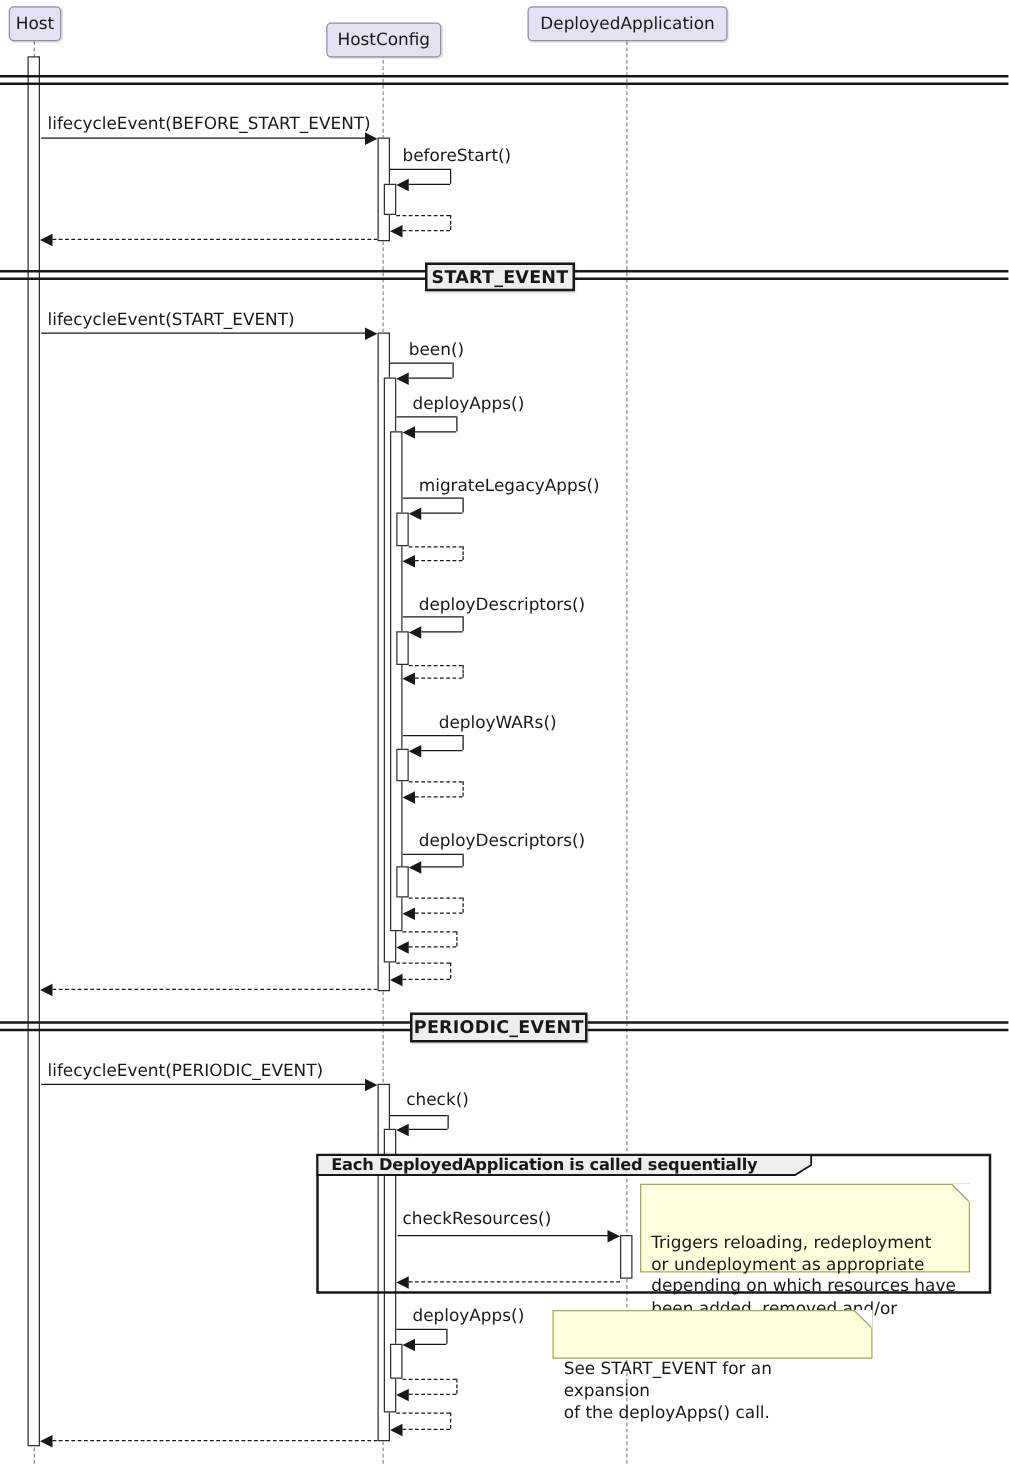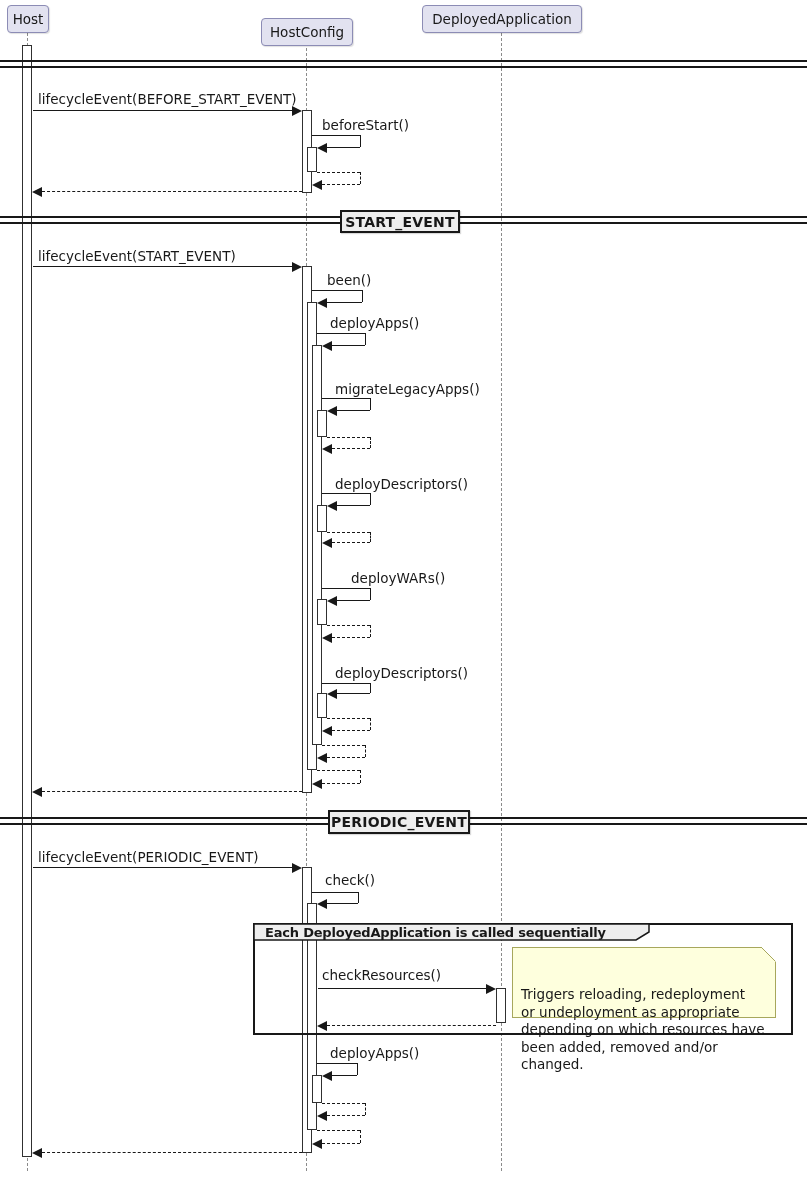--- a/index.html
+++ b/index.html
@@ -212,20 +212,28 @@
 depending on which resources have
 been added, removed and/or changed.</span>
   </div>
 
   <div class="mlbl" style="left:330px;top:1045px">deployApps()</div>
   <div class="hl" style="left:317px;top:1063px;width:40px"></div>
   <div class="vl" style="left:357px;top:1063px;height:12px"></div>
   <div class="hl" style="left:332px;top:1075px;width:25px"></div>
   <div class="aL" style="left:322px;top:1071px"></div>
 
+  <div class="note" style="left:442px;top:1048px;width:256px;height:39px">
+    <svg width="15" height="15">
+      <path d="M0 0 L15 15 L15 0 Z" fill="#ffffff"></path>
+      <path d="M0 0 L14 14" stroke="#a7a75c" stroke-width="1" fill="none"></path>
+    </svg>
+    <span>See START_EVENT for an expansion
+of the deployApps() call.</span>
+  </div>
 
   <div class="hl d" style="left:322px;top:1103px;width:43px"></div>
   <div class="vl d" style="left:365px;top:1103px;height:12px"></div>
   <div class="hl d" style="left:327px;top:1115px;width:38px"></div>
   <div class="aL" style="left:317px;top:1111px"></div>
 
   <div class="hl d" style="left:317px;top:1130px;width:43px"></div>
   <div class="vl d" style="left:360px;top:1130px;height:13px"></div>
   <div class="hl d" style="left:322px;top:1143px;width:38px"></div>
   <div class="aL" style="left:312px;top:1139px"></div>

